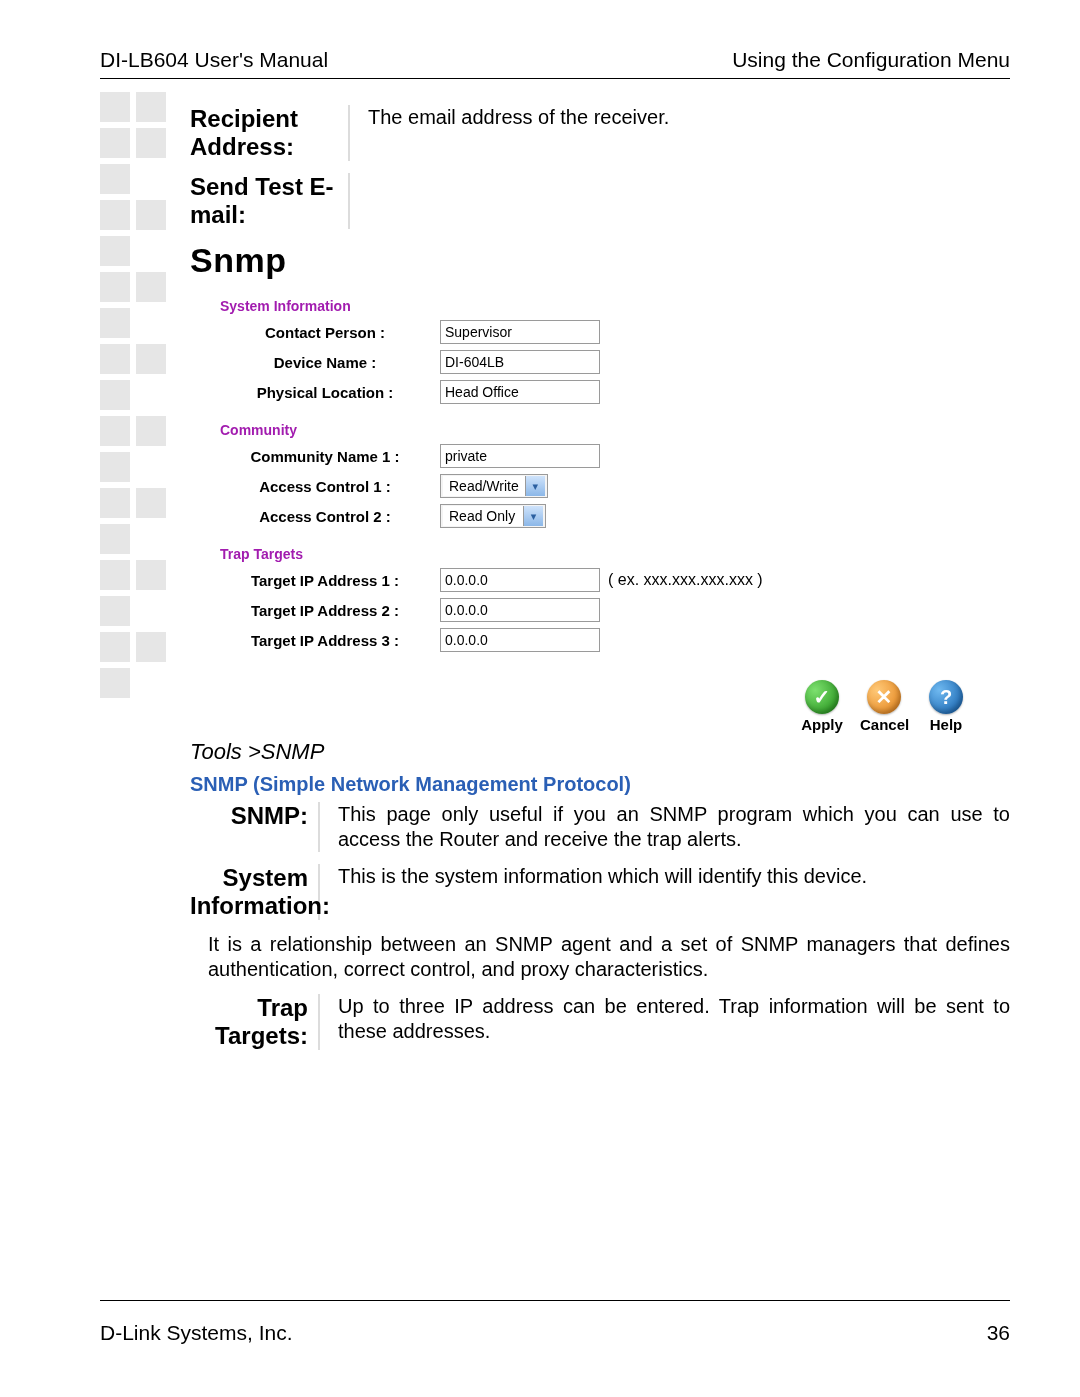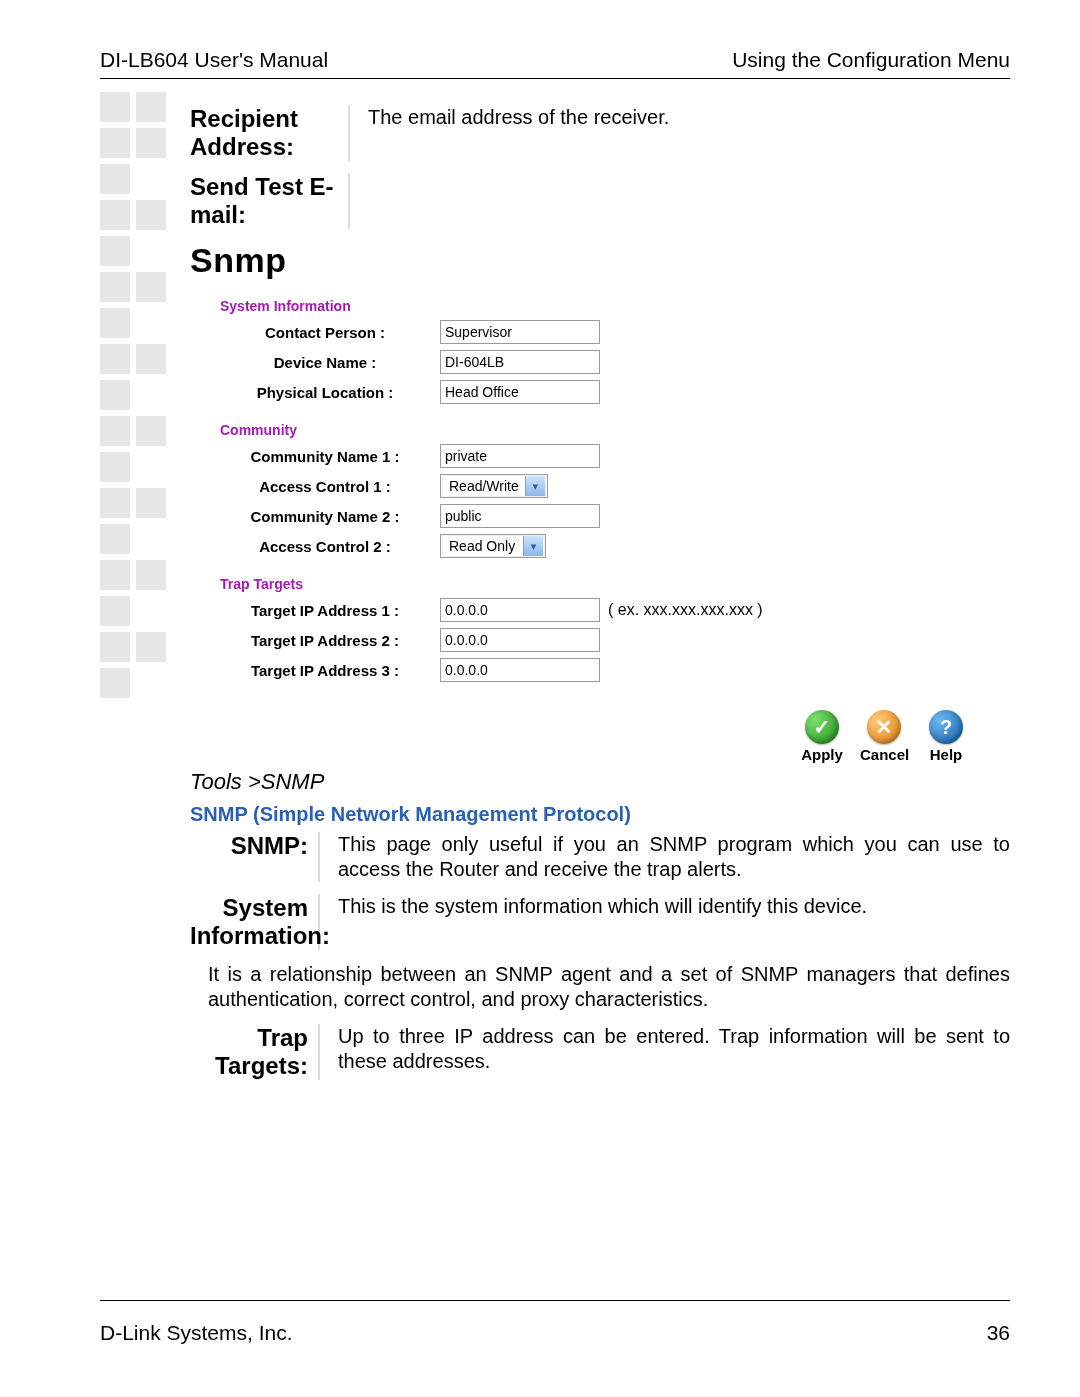--- a/index.html
+++ b/index.html
@@ -141,24 +141,20 @@
         <input class="finput" value="private" style="">
       </div>
       <div class="frow">
         <div class="flabel">Access Control 1 :</div>
         <div class="fselect">
           <span class="txt">Read/Write</span>
           <span class="arrow">▾</span>
         </div>
       </div>
       <div class="frow">
-        <div class="flabel">Community Name 2 :</div>
-        <input class="finput" value="public" style="">
-      </div>
-      <div class="frow">
         <div class="flabel">Access Control 2 :</div>
         <div class="fselect">
           <span class="txt">Read Only</span>
           <span class="arrow">▾</span>
         </div>
       </div>
 
       <div class="sect-h" style="margin-top:18px">Trap Targets</div>
       <div class="frow">
         <div class="flabel">Target IP Address 1 :</div>

